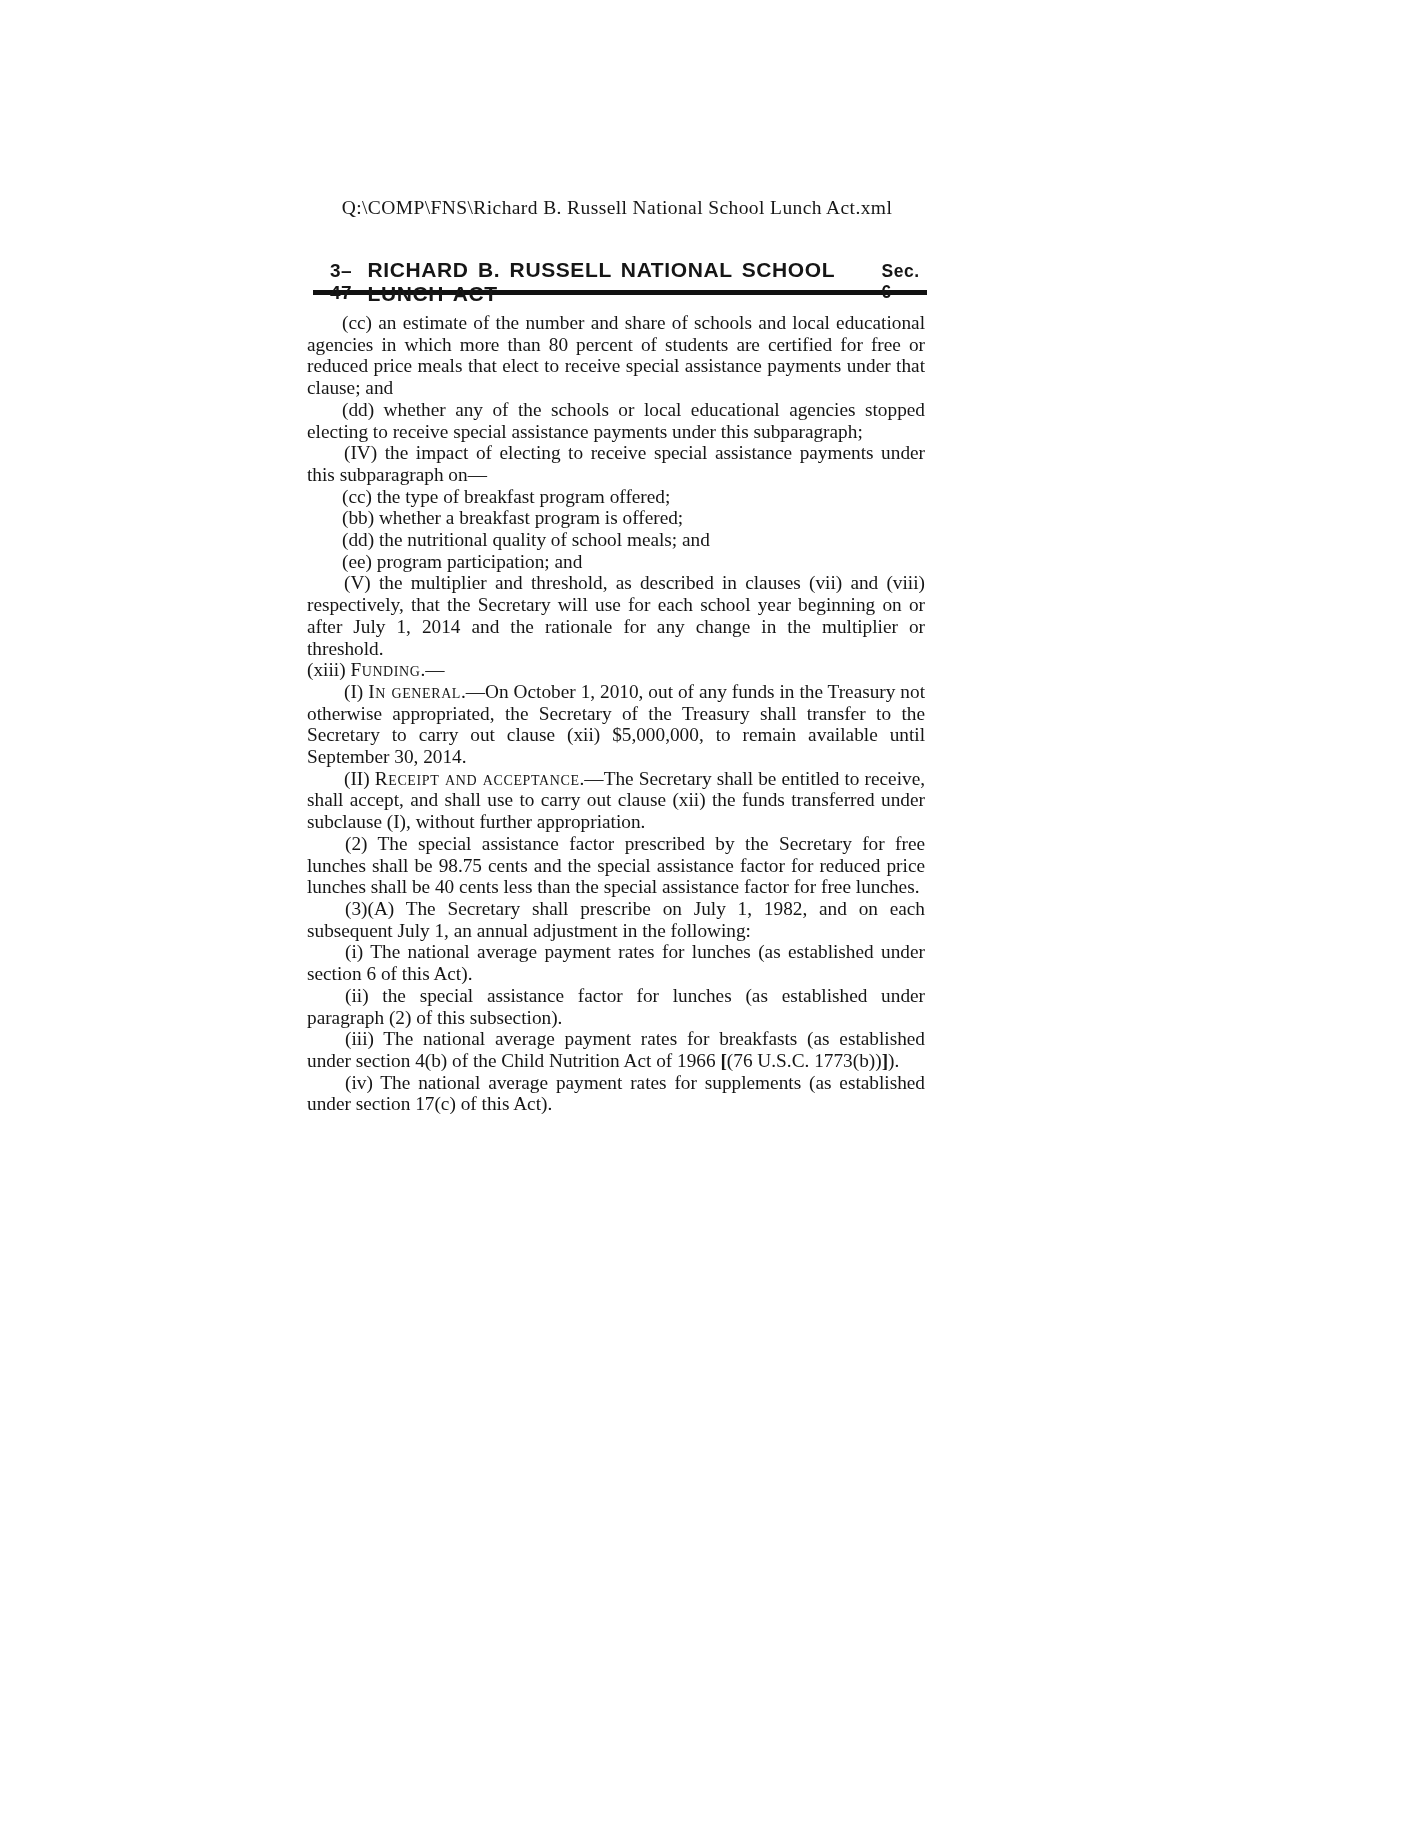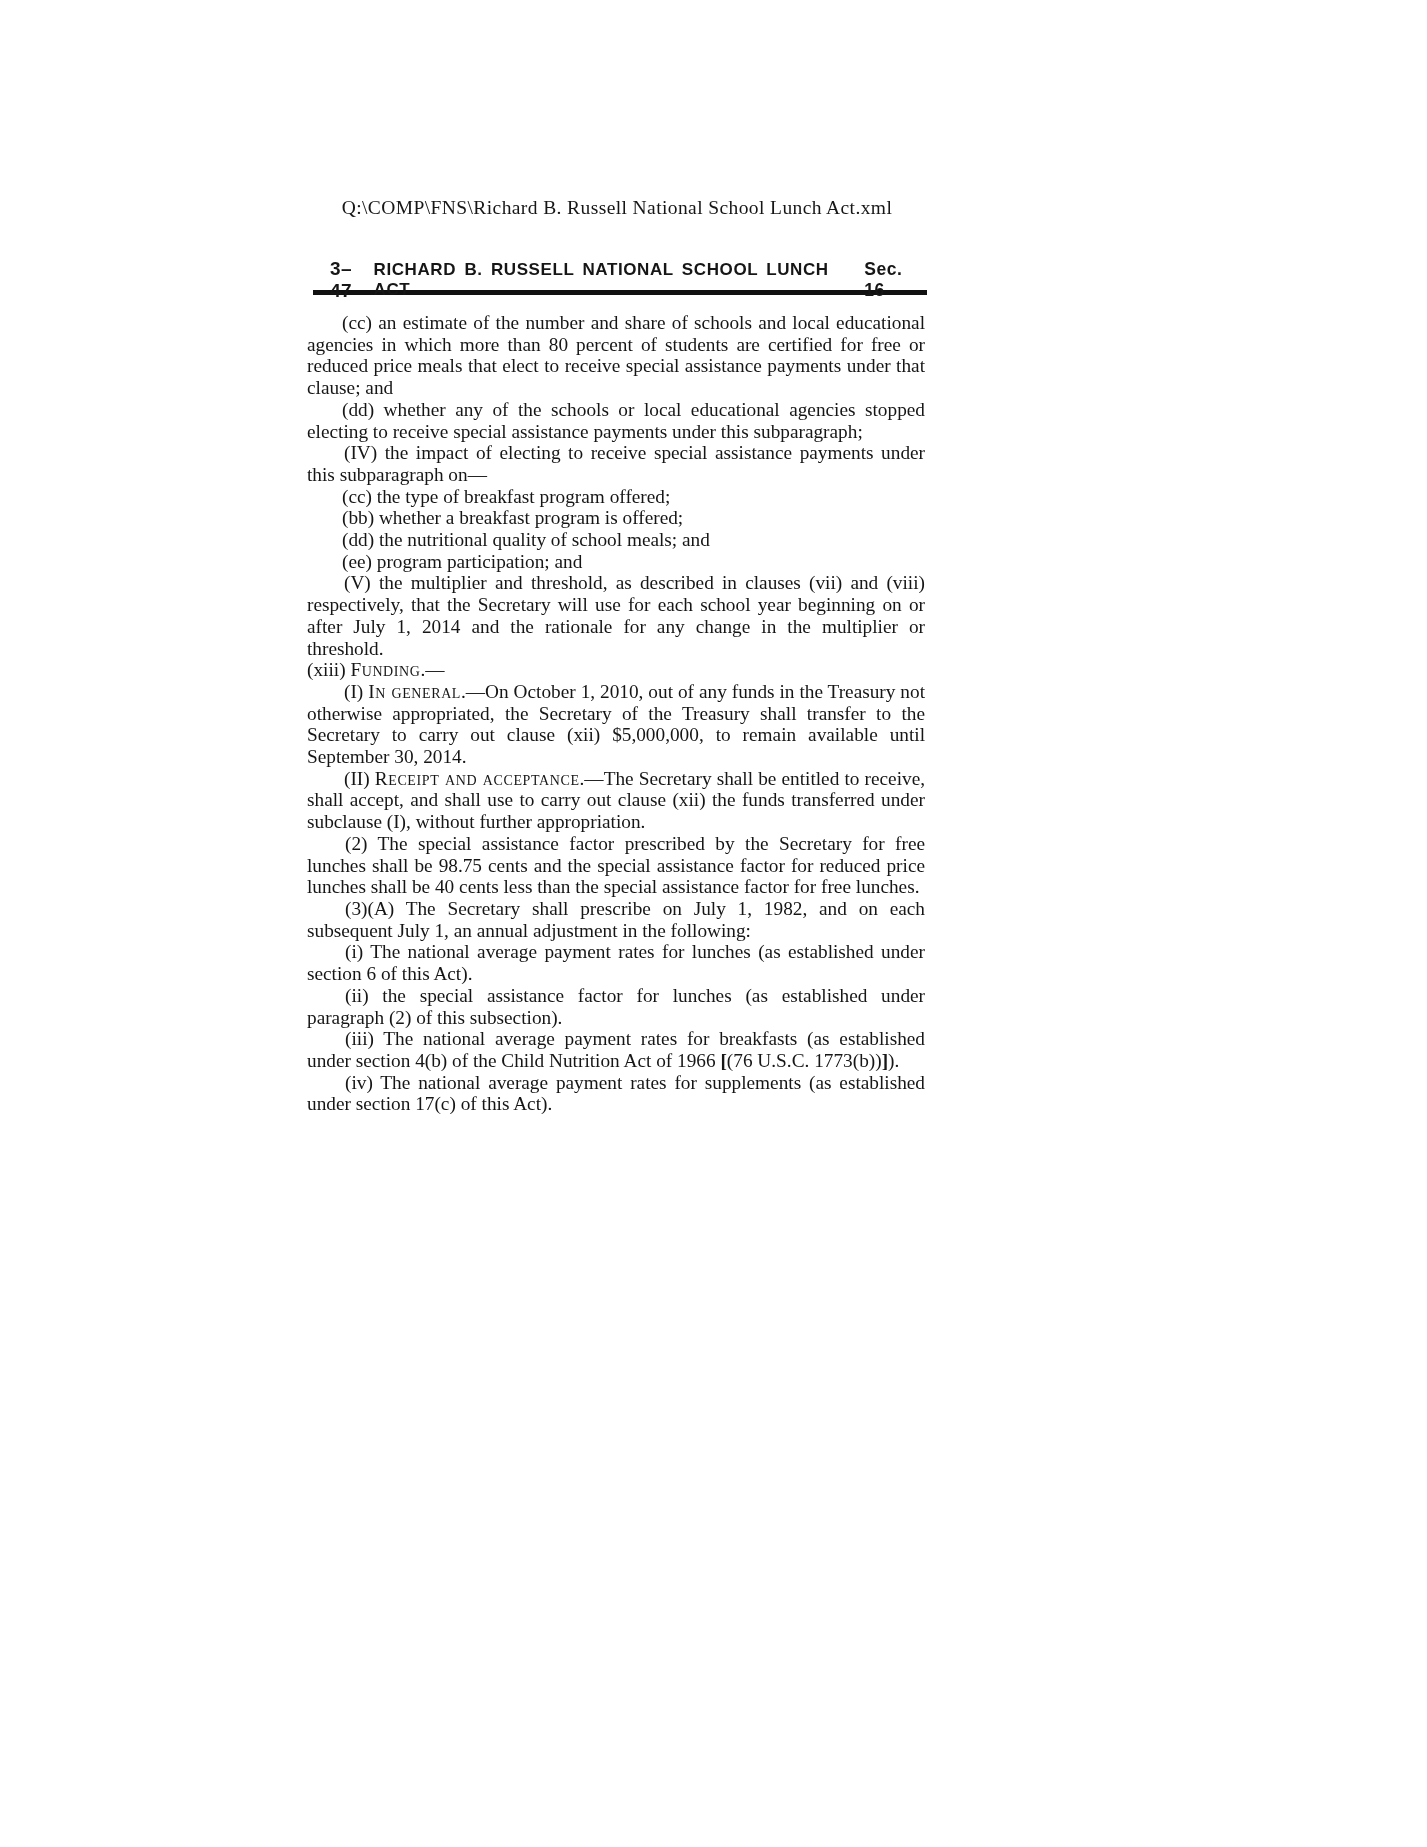--- a/index.html
+++ b/index.html
@@ -17,21 +17,21 @@
     font-size:19.5px;letter-spacing:.4px;white-space:nowrap;
   }
   .header{
     position:absolute;top:258px;left:313px;width:614px;height:32px;
     display:flex;justify-content:space-between;align-items:baseline;
     border-bottom:5px solid #111;
     font-family:"Liberation Sans","DejaVu Sans",sans-serif;
     font-weight:700;
   }
   .header .pgnum{font-size:19px;letter-spacing:.5px;margin-left:17px;}
-  .header .title{font-size:17px;letter-spacing:.6px;word-spacing:3px;}
+  .header .title{font-size:21px;letter-spacing:.6px;word-spacing:3px;}
   .header .sec{font-size:17.5px;letter-spacing:.5px;}
   .bodytext{
     position:absolute;top:312px;left:307px;width:618px;
     font-size:19.3px;line-height:21.7px;
     text-align:justify;
   }
   .bodytext p{margin:0;padding:0;text-align:justify;}
   .lv0{padding-left:0;text-indent:38px;}
   .lv1{padding-left:38px;text-indent:38px;}
   .lv2{padding-left:156px;text-indent:37px;}
@@ -53,21 +53,21 @@
 </head>
 <body>
 
 <div class="page">
 
   <div class="filename">Q:\COMP\FNS\Richard B. Russell National School Lunch Act.xml</div>
 
   <div class="header">
     <span class="pgnum">3–47</span>
     <span class="title">RICHARD B. RUSSELL NATIONAL SCHOOL LUNCH ACT</span>
-    <span class="sec">Sec. 16</span>
+    <span class="sec">Sec. 6</span>
   </div>
 
   <div class="bodytext" id="paras">
       <p class="lv3"><span>(cc) an estimate of the number and share of schools and local educational agencies in which more than 80 percent of students are certified for free or reduced price meals that elect to receive special assistance payments under that clause; and</span></p>
       <p class="lv3"><span>(dd) whether any of the schools or local educational agencies stopped electing to receive special assistance payments under this subparagraph;</span></p>
       <p class="lv2"><span>(IV) the impact of electing to receive special assistance payments under this subparagraph on—</span></p>
       <p class="lv3"><span>(cc) the type of breakfast program offered;</span></p>
       <p class="lv3"><span>(bb) whether a breakfast program is offered;</span></p>
       <p class="lv3"><span>(dd) the nutritional quality of school meals; and</span></p>
       <p class="lv3"><span>(ee) program participation; and</span></p>

